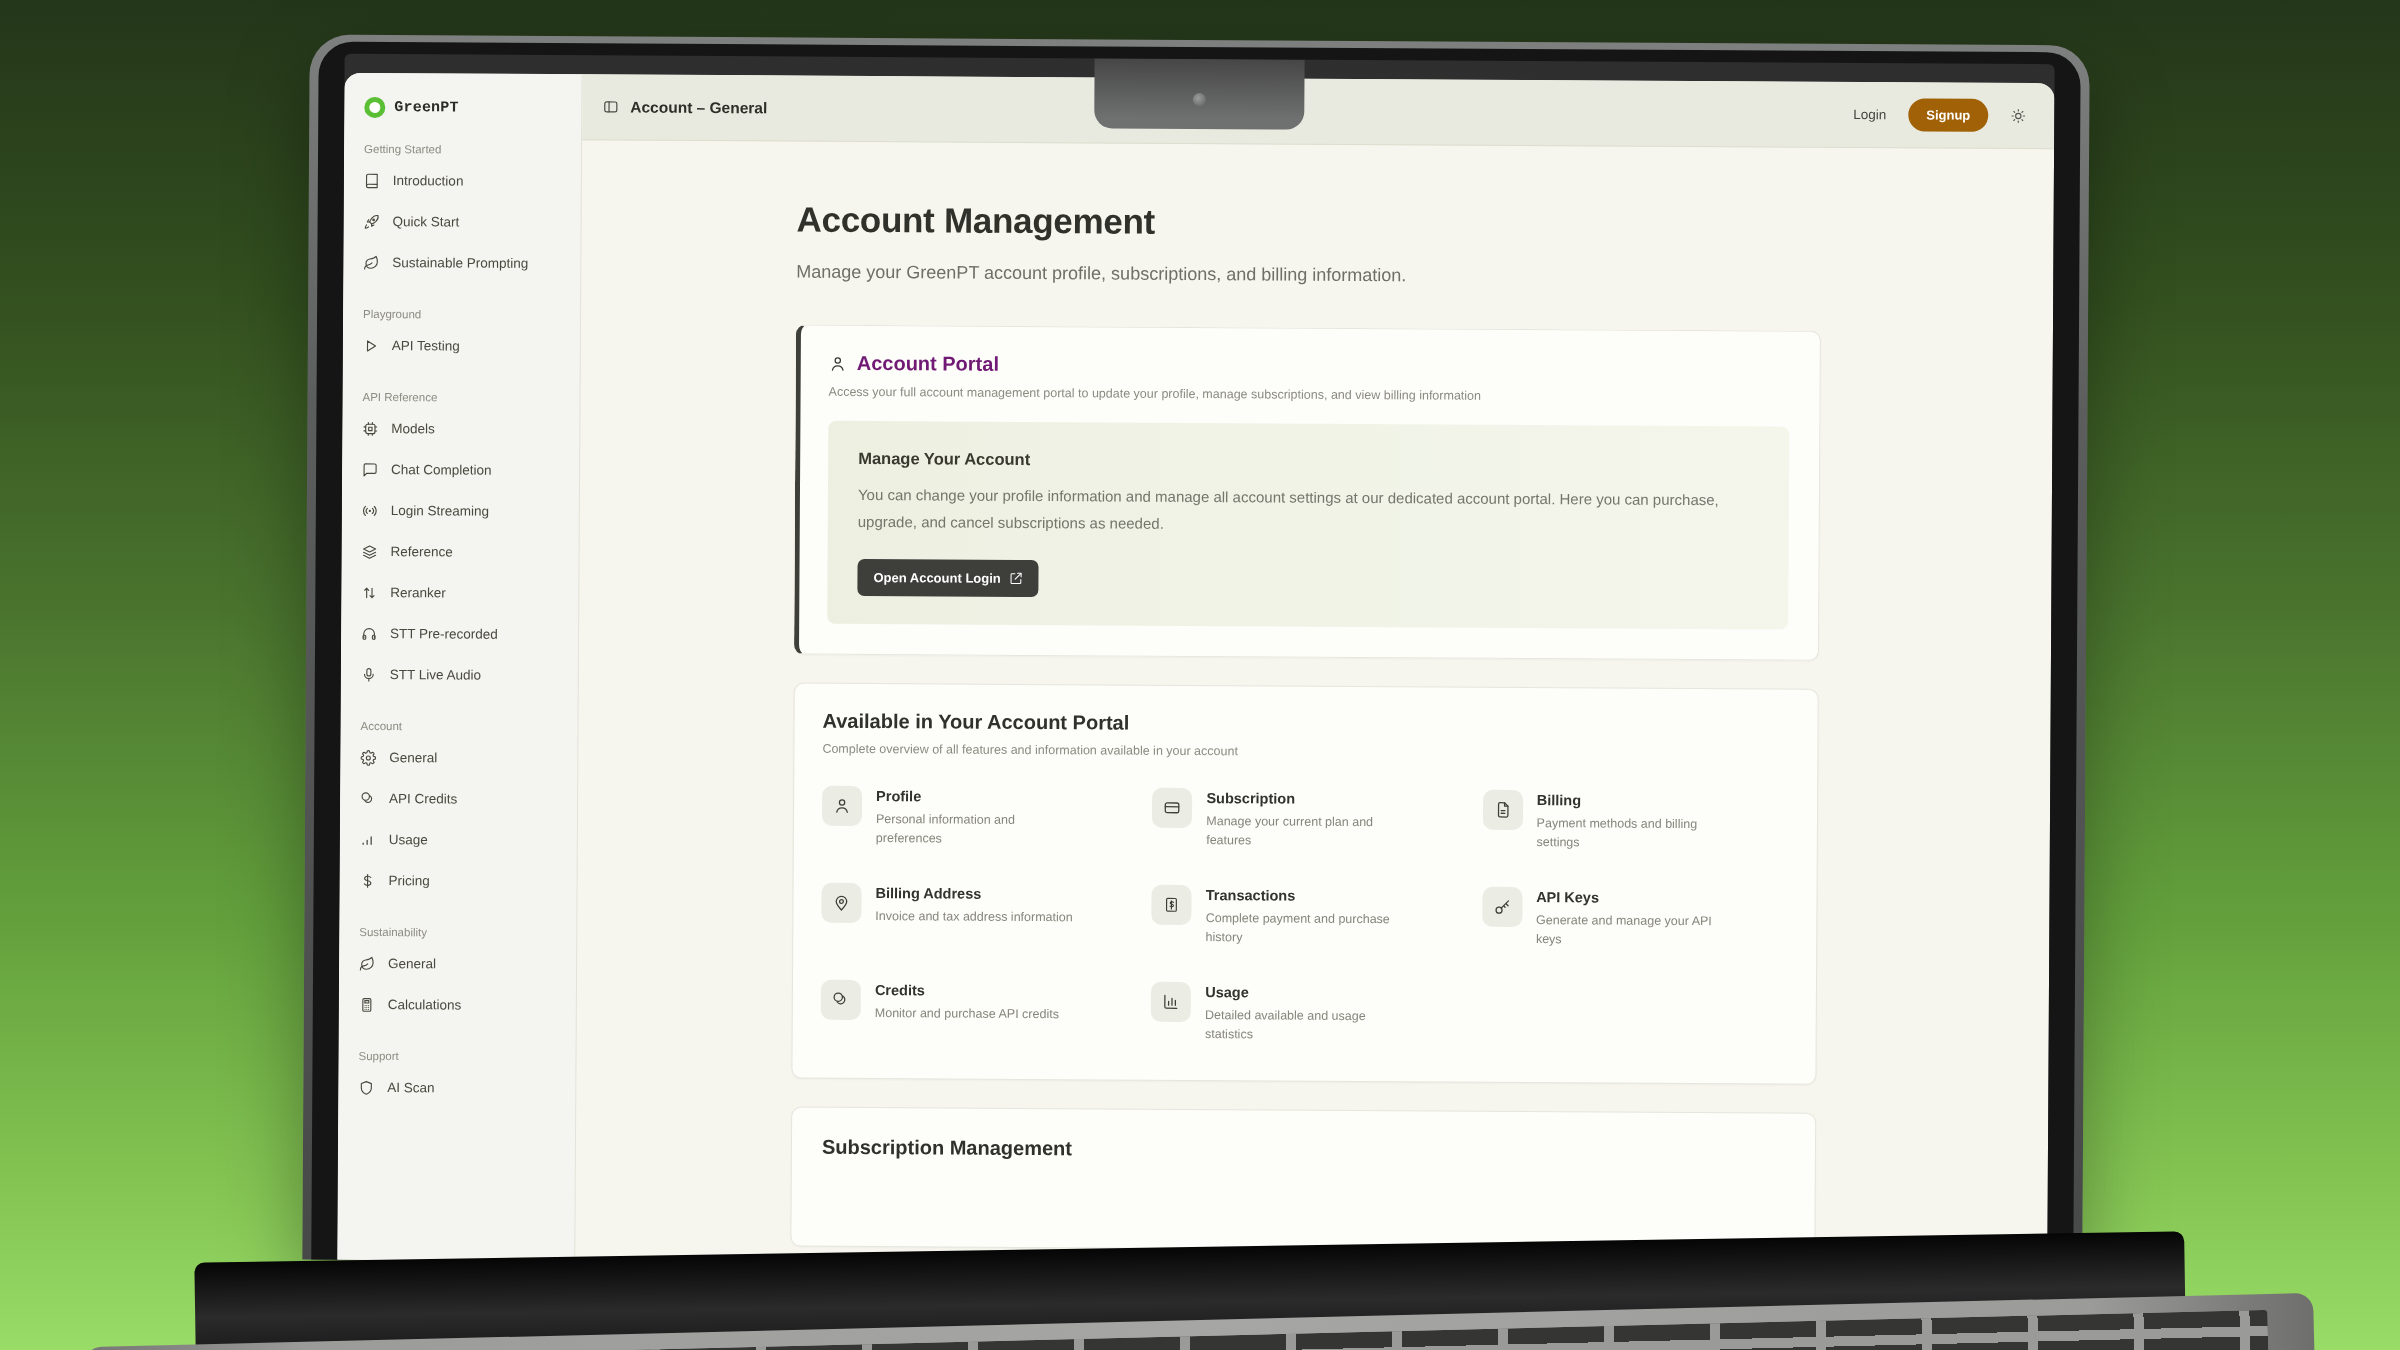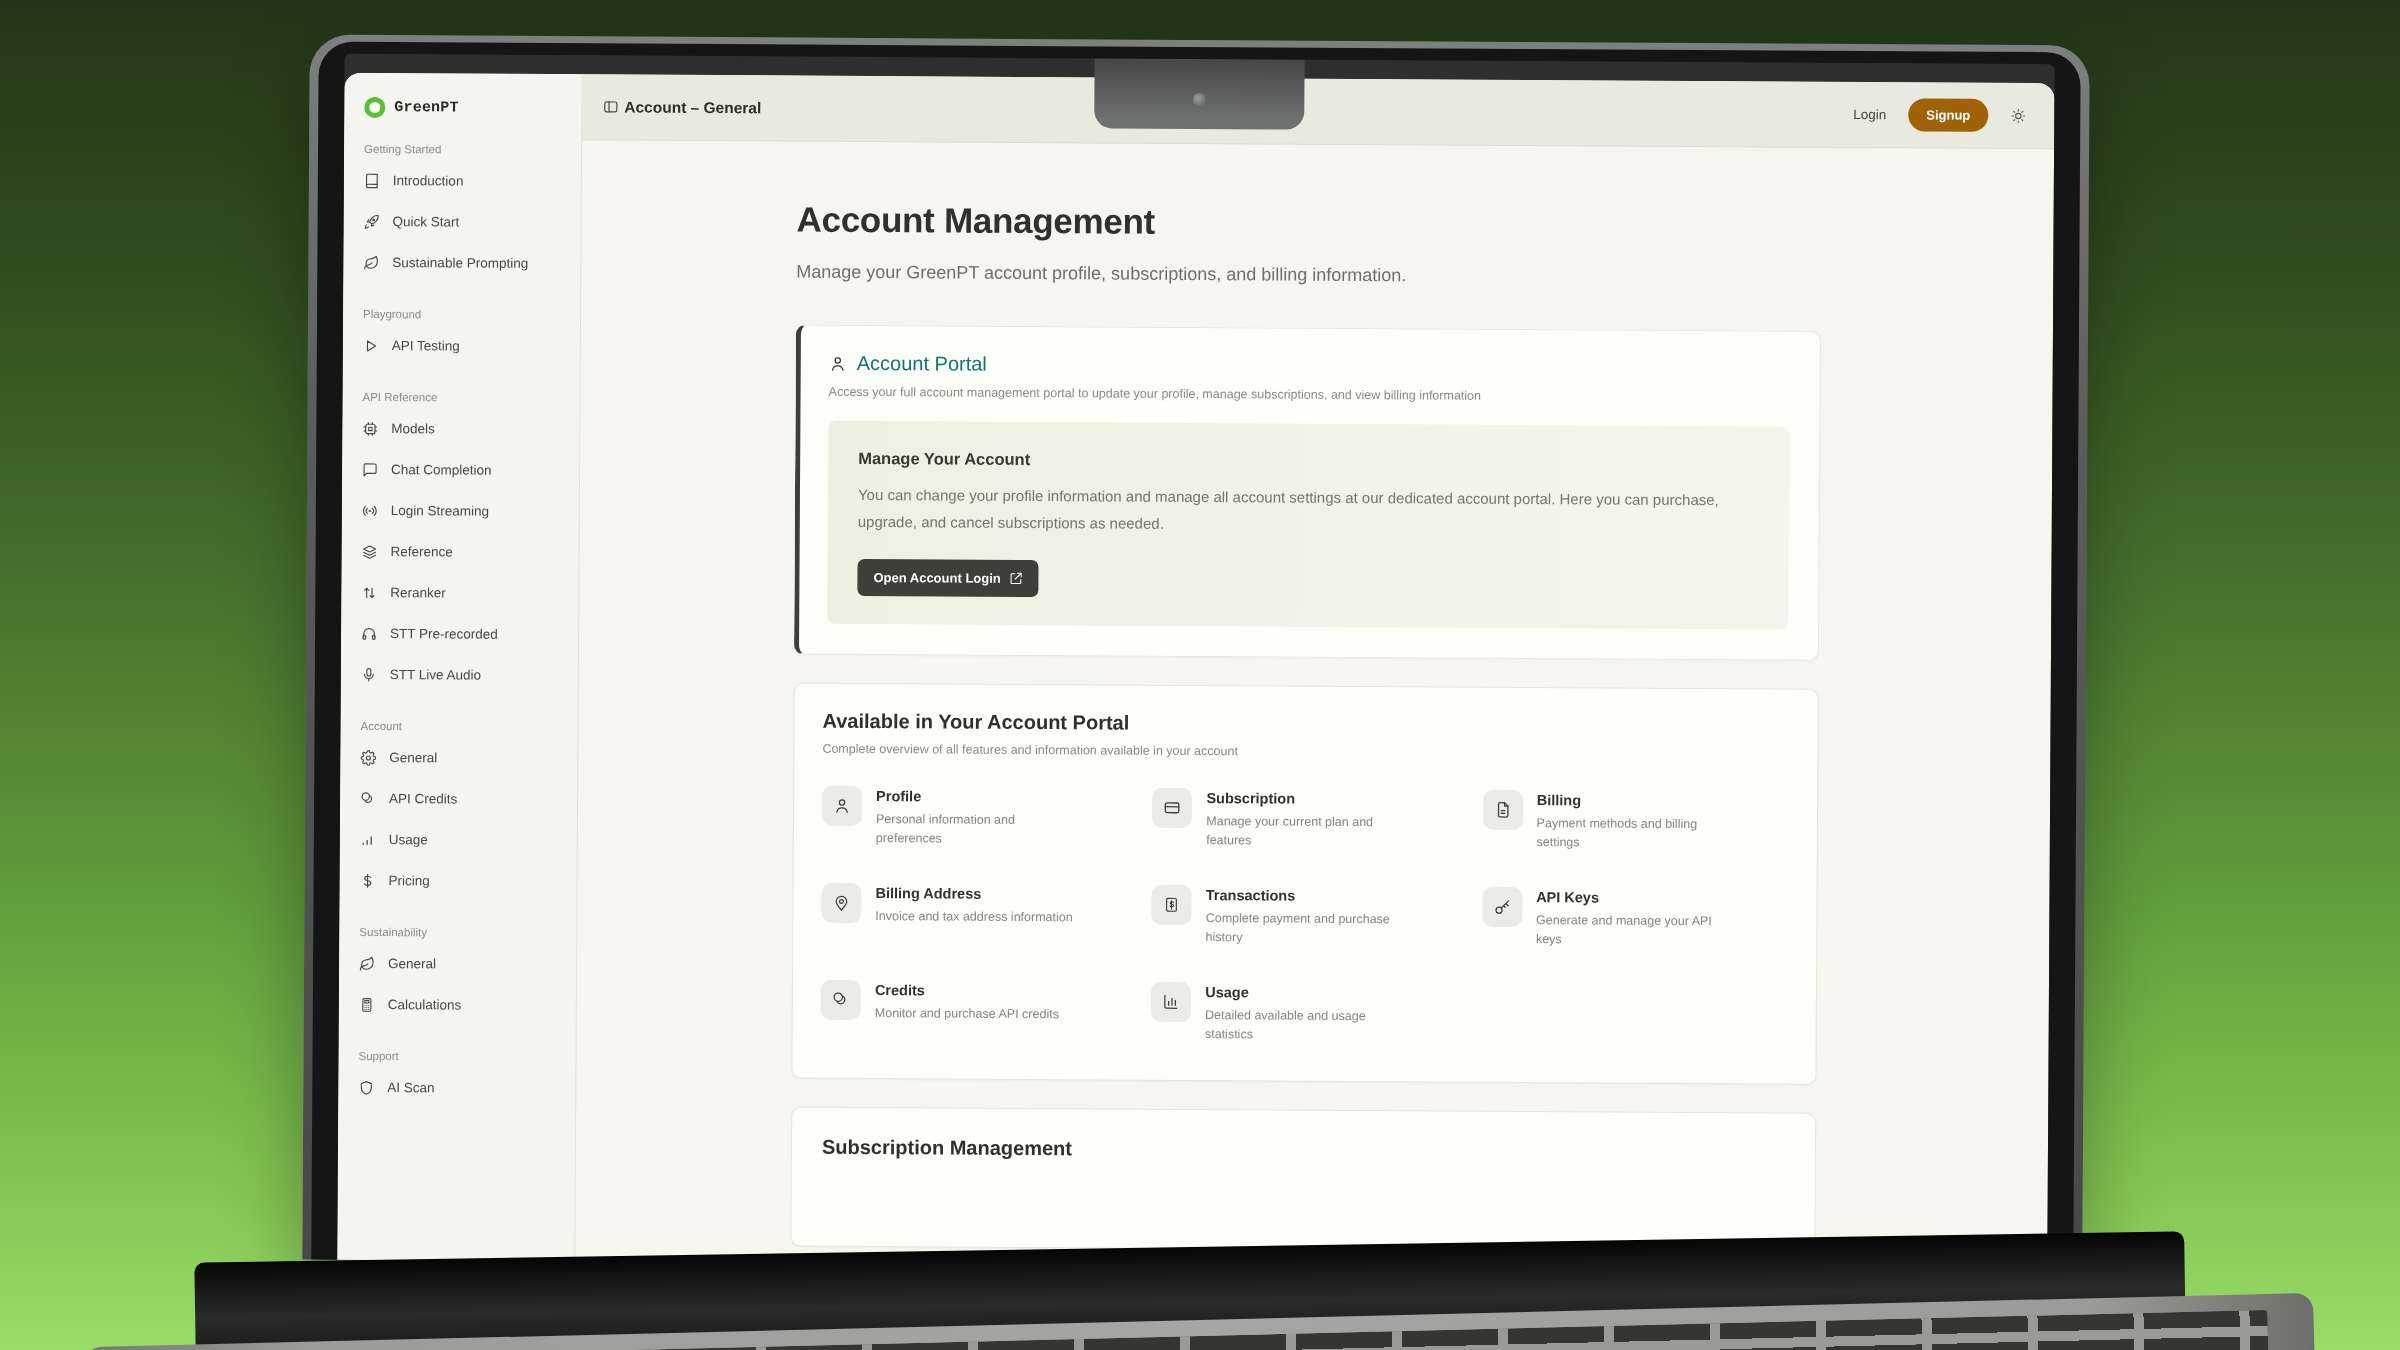--- a/index.html
+++ b/index.html
@@ -77,39 +77,39 @@
   .side-section{margin-top:25px;}
   .side-label{font-size:11.5px;color:#8d8d84;margin-bottom:5px;}
   .side-item{display:flex;align-items:center;gap:13px;height:41px;font-size:13.5px;color:#49493f;cursor:pointer;}
   .side-item svg{flex:0 0 16px;}
   
   .main{flex:1;display:flex;flex-direction:column;min-width:0;}
   .topbar{
     height:66px;flex:0 0 66px;background:#e9eadf;border-bottom:1px solid #dddecf;
     display:flex;align-items:center;padding:0 28px 0 20px;box-sizing:border-box;
   }
-  .topbar-title{font-size:15.5px;font-weight:bold;color:#2e2e29;margin-left:5px;}
+  .topbar-title{font-size:15.5px;font-weight:bold;color:#2e2e29;margin-left:11px;}
   .topbar-right{margin-left:auto;display:flex;align-items:center;gap:22px;}
   .login{font-size:13.5px;color:#45453e;cursor:pointer;margin-left:48px;}
   .signup{
     background:#a16207;color:#fff;font-size:13px;font-weight:bold;
     padding:9px 18px;border-radius:999px;border:none;cursor:pointer;
     font-family:inherit;
   }
   .content{flex:1;overflow:hidden;padding:58px 232px 0 215px;box-sizing:border-box;}
   .h1{font-size:35px;font-weight:bold;color:#31312c;letter-spacing:-.3px;}
   .page-sub{font-size:18px;color:#6f6f67;margin-top:22px;margin-bottom:42px;}
   .card{
     background:#fdfdf9;border:1px solid #e6e6dd;border-radius:10px;
     box-shadow:0 1px 2px rgba(60,60,50,.04);
     box-sizing:border-box;
   }
   .card-portal{border-left:5px solid #3f3f39;padding:26px 30px 30px 28px;}
   .portal-head{display:flex;align-items:center;gap:10px;}
-  .portal-title{font-size:20px;font-weight:normal;color:#0f766e;}
+  .portal-title{font-size:20px;font-weight:bold;color:#701a75;}
   .portal-desc{font-size:12.5px;color:#8b8b82;margin-top:10px;}
   .portal-box{
     margin-top:22px;border-radius:8px;padding:28px 30px;
     background:linear-gradient(90deg,#edf0e1,#f4f6ec);
   }
   .box-title{font-size:16.5px;font-weight:bold;color:#38382f;}
   .box-body{font-size:15px;color:#75756c;line-height:1.8;margin-top:13px;max-width:880px;}
   .portal-btn{
     margin-top:24px;display:inline-flex;align-items:center;gap:9px;
     background:#3e3e3a;color:#fff;font-size:13px;font-weight:bold;

